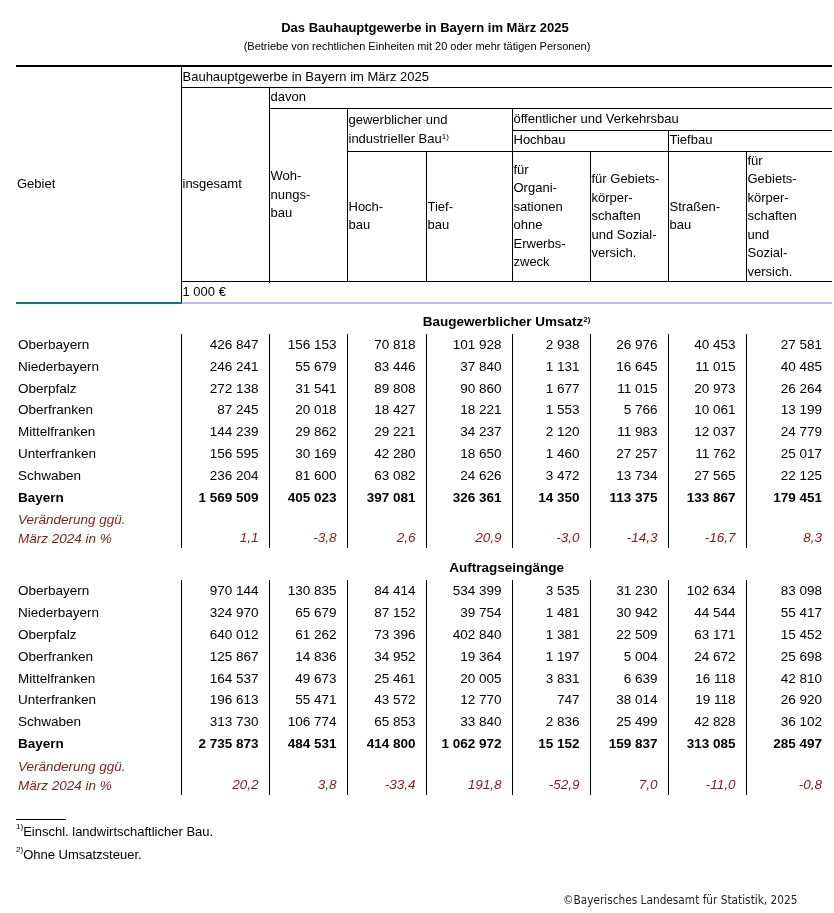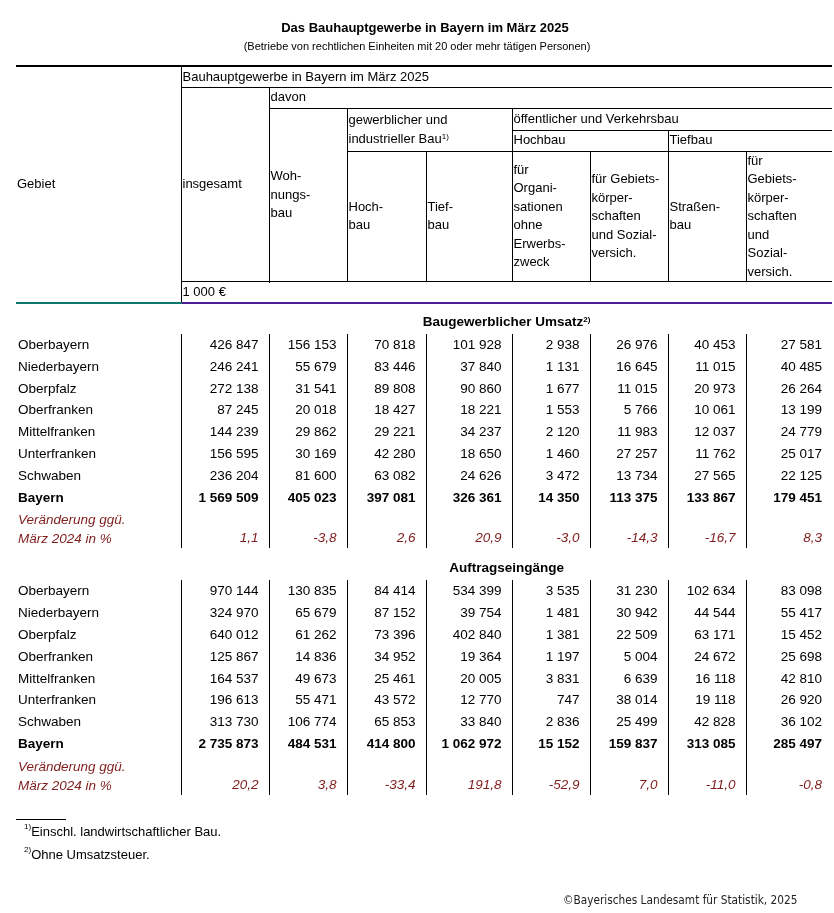--- a/index.html
+++ b/index.html
@@ -17,41 +17,41 @@
   }
   table.hdr {
     position: absolute; left: 16px; top: 65px; width: 816px;
     border-collapse: collapse; table-layout: fixed; font-size: 13px;
   }
   table.hdr td {
     border: 1px solid #000; text-align: left; vertical-align: middle;
     padding: 0 1px; line-height: 18.5px;
   }
   table.hdr tr.top td { border-top: 2px solid #000; }
-  table.hdr tr.unit td { border-bottom: 2px solid #4c1d95; }
+  table.hdr tr.unit td { border-bottom: 2px solid #c4b5fd; }
   table.hdr td.gebiet { border-left: none; border-bottom: 2px solid #0f766e; border-top: 2px solid #000; }
   table.hdr td.rightopen { border-right: none; }
   sup { font-size: 8px; vertical-align: top; position: relative; top: -2px; }
 
   table.body {
     position: absolute; left: 16px; top: 310px; width: 816px;
     border-collapse: collapse; table-layout: fixed; font-size: 13.5px;
   }
   table.body td { padding: 0; height: 21.8px; line-height: 21.8px; white-space: nowrap; }
   table.body td.num { text-align: right; padding-right: 10px; border-left: 1px solid #000; }
   table.body td.label { padding-left: 2px; }
   table.body tr.section td { text-align: center; font-weight: bold; border: none; height: 24px; padding-left: 165px; }
   table.body tr.bold td { font-weight: bold; }
   table.body tr.change td { font-style: italic; color: #7f1d1d; line-height: 17px; }
   table.body tr.change td.label { line-height: 19px; padding-top: 2px; }
   table.body tr.change td.num { vertical-align: bottom; padding-bottom: 2px; }
   table.body tr.spacer td { height: 8px; border-left: none; }
 
   .fn-line { position: absolute; left: 16px; top: 819px; width: 50px; border-top: 1px solid #000; }
-  .fn { position: absolute; left: 16px; font-size: 13px; margin-left: 8px; }
+  .fn { position: absolute; left: 16px; font-size: 13px; }
   .fn1 { top: 824px; }
   .fn2 { top: 847px; }
   .copyright {
     position: absolute; right: 37px; top: 893px; font-size: 12px;
     font-family: "DejaVu Sans", sans-serif; transform: scaleX(0.88); transform-origin: right;
     color: #222;
   }
 </style>
 </head>
 <body>

